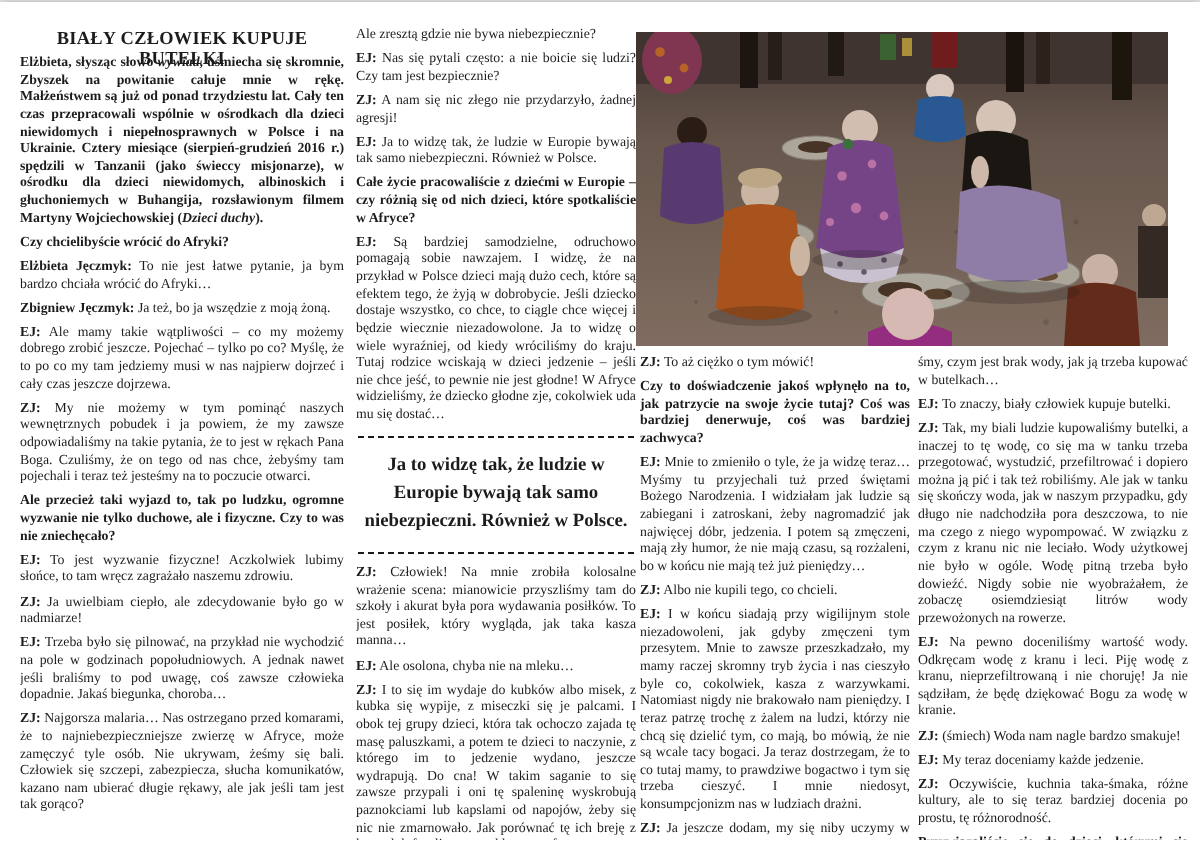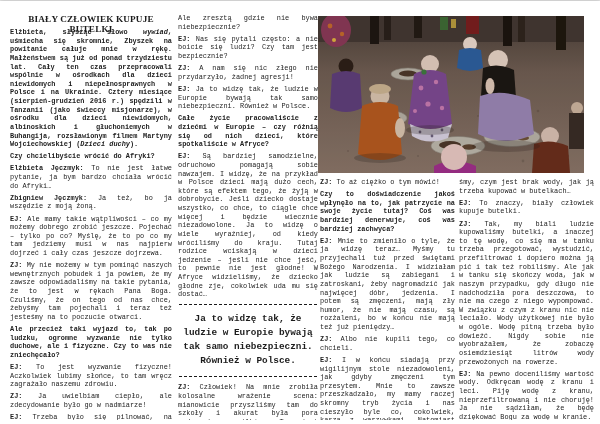--- a/index.html
+++ b/index.html
@@ -5,21 +5,21 @@
   html,body{margin:0;padding:0;background:#e8e8e8;}
   .page{
     position:relative;width:600px;height:424px;background:#ffffff;
     font-family:"Liberation Serif", serif;color:#1c1c1c;overflow:hidden;
     margin:1px auto;box-shadow:0 0 4px rgba(0,0,0,.25);
   }
   .title{
     position:absolute;left:10px;top:13px;width:162px;margin:0;
     text-align:center;font-weight:bold;font-size:9.2px;letter-spacing:.15px;
   }
-  .col{position:absolute;font-size:6.9px;line-height:1.25;text-align:justify;overflow:hidden;font-family:Liberation Mono, monospace;}
+  .col{position:absolute;font-size:6.9px;line-height:1.25;text-align:justify;overflow:hidden;}
   .col p{margin:0 0 3.5px 0;}
   .col p.question{font-weight:bold;}
   .col p.intro{font-weight:bold;}
   .col b.speaker{font-weight:bold;}
   .col i{font-style:italic;}
   #col1{left:10px;top:27px;width:162px;height:392px;}
   #col2{left:178px;top:13px;width:140px;height:406px;}
   #col3{left:320px;top:177px;width:135px;height:242px;}
   #col4{left:459px;top:177px;width:135px;height:242px;}
   .pullquote{

